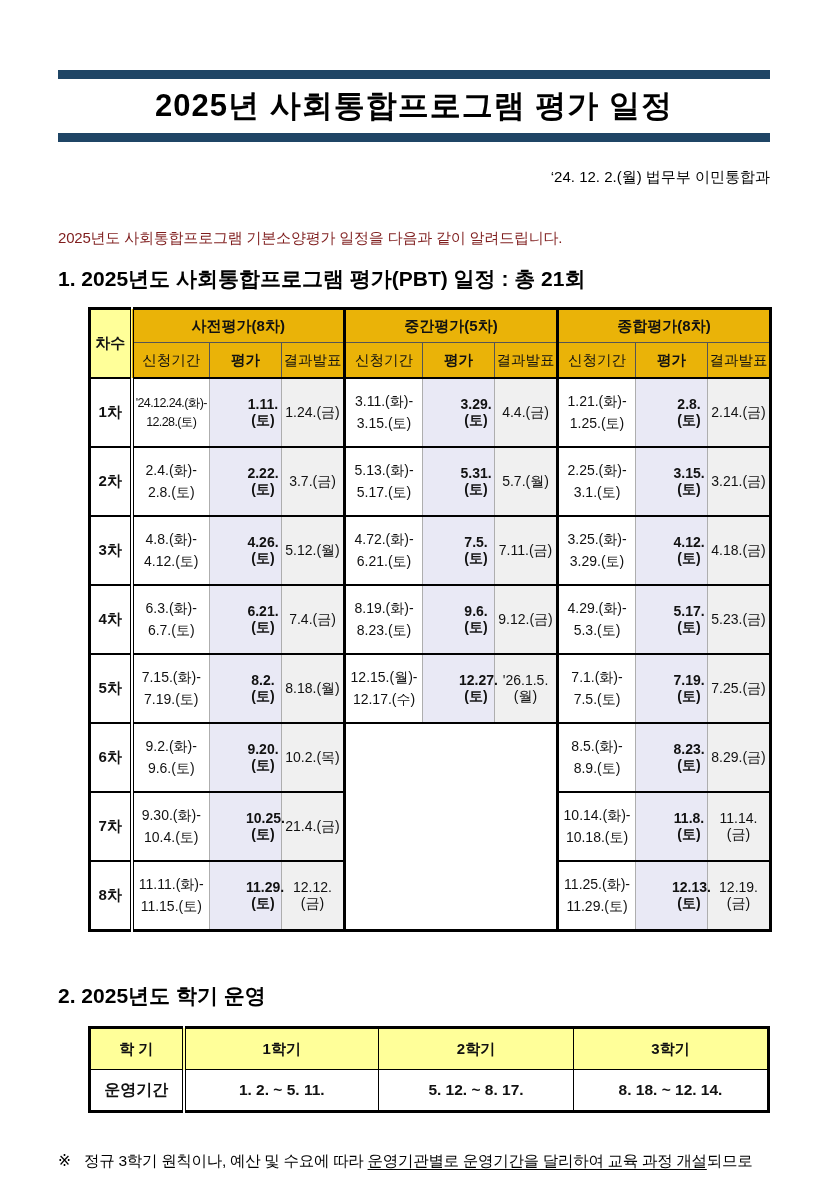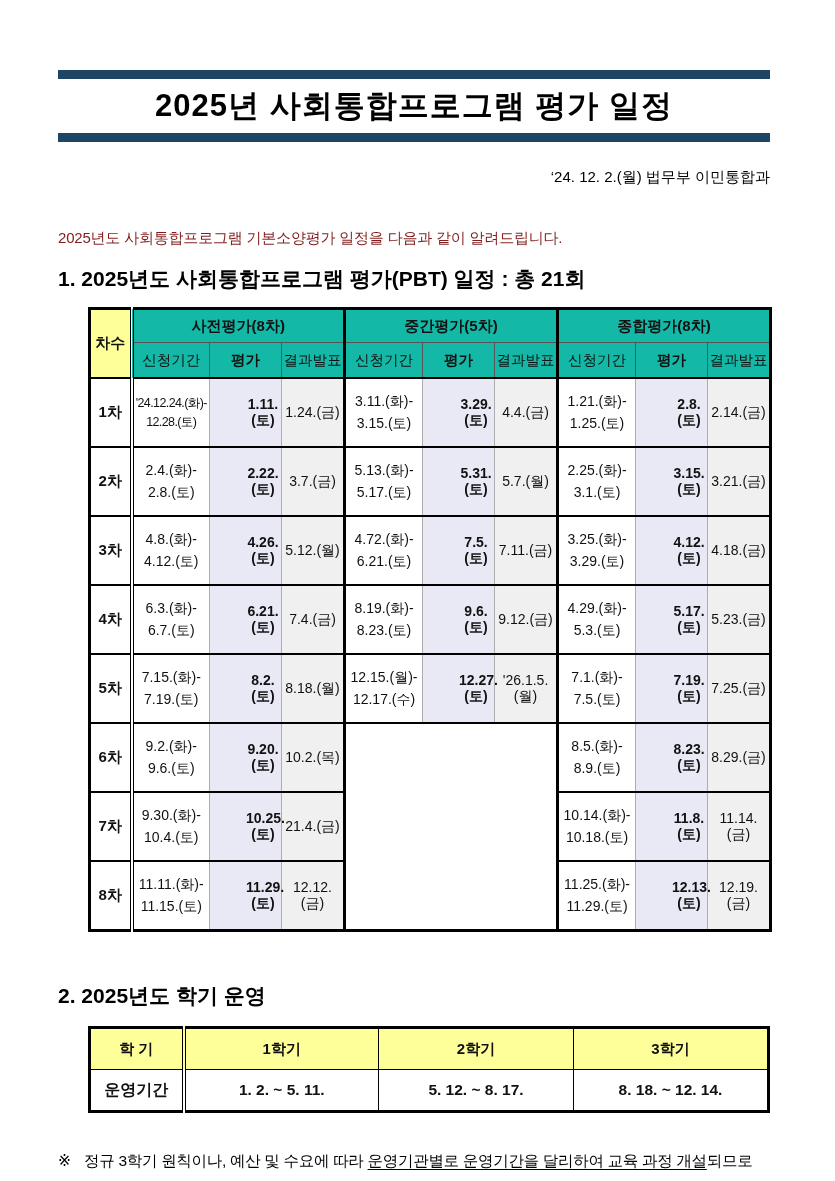--- a/index.html
+++ b/index.html
@@ -19,21 +19,21 @@
   .intro{font-size:15px;margin-top:42px;color:#7f1d1d;letter-spacing:-0.2px;}
   .sec-heading{font-size:21px;font-weight:bold;color:#000;}
   #sec1-heading{margin-bottom:14px;}
   #sec2-heading{margin-top:50px;margin-bottom:16px;}
 
   table{border-collapse:collapse;table-layout:fixed;}
   .tbl{margin-left:30px;width:682px;border:3px solid #000;font-size:14px;}
   .tbl th,.tbl td{padding:2px 1px;text-align:center;vertical-align:middle;}
 
   
-  .sched thead th{background:#14b8a6;border:1px solid #555;font-weight:normal;}
+  .sched thead th{background:#eab308;border:1px solid #555;font-weight:normal;}
   .sched thead .grp{font-weight:bold;font-size:15px;height:28px;}
   .sched thead .sub{height:30px;font-size:14.5px;}
   .sched thead .sub-exam{font-weight:bold;}
   .sched th.round-hdr{background:#ffff99;font-weight:bold;font-size:15px;}
   .sched .round-col{width:42px;border-right:4px double #000;}
   .sched .c-apply{width:78px;}
   .sched .c-exam{width:72px;}
   .sched .c-result{width:63px;}
   .sched tbody th,.sched tbody td{border:1px solid #aeaeae;border-top:2px solid #000;height:63px;}
   .sched tbody th.round{font-weight:bold;font-size:15px;background:#fff;border-right:4px double #000;}

